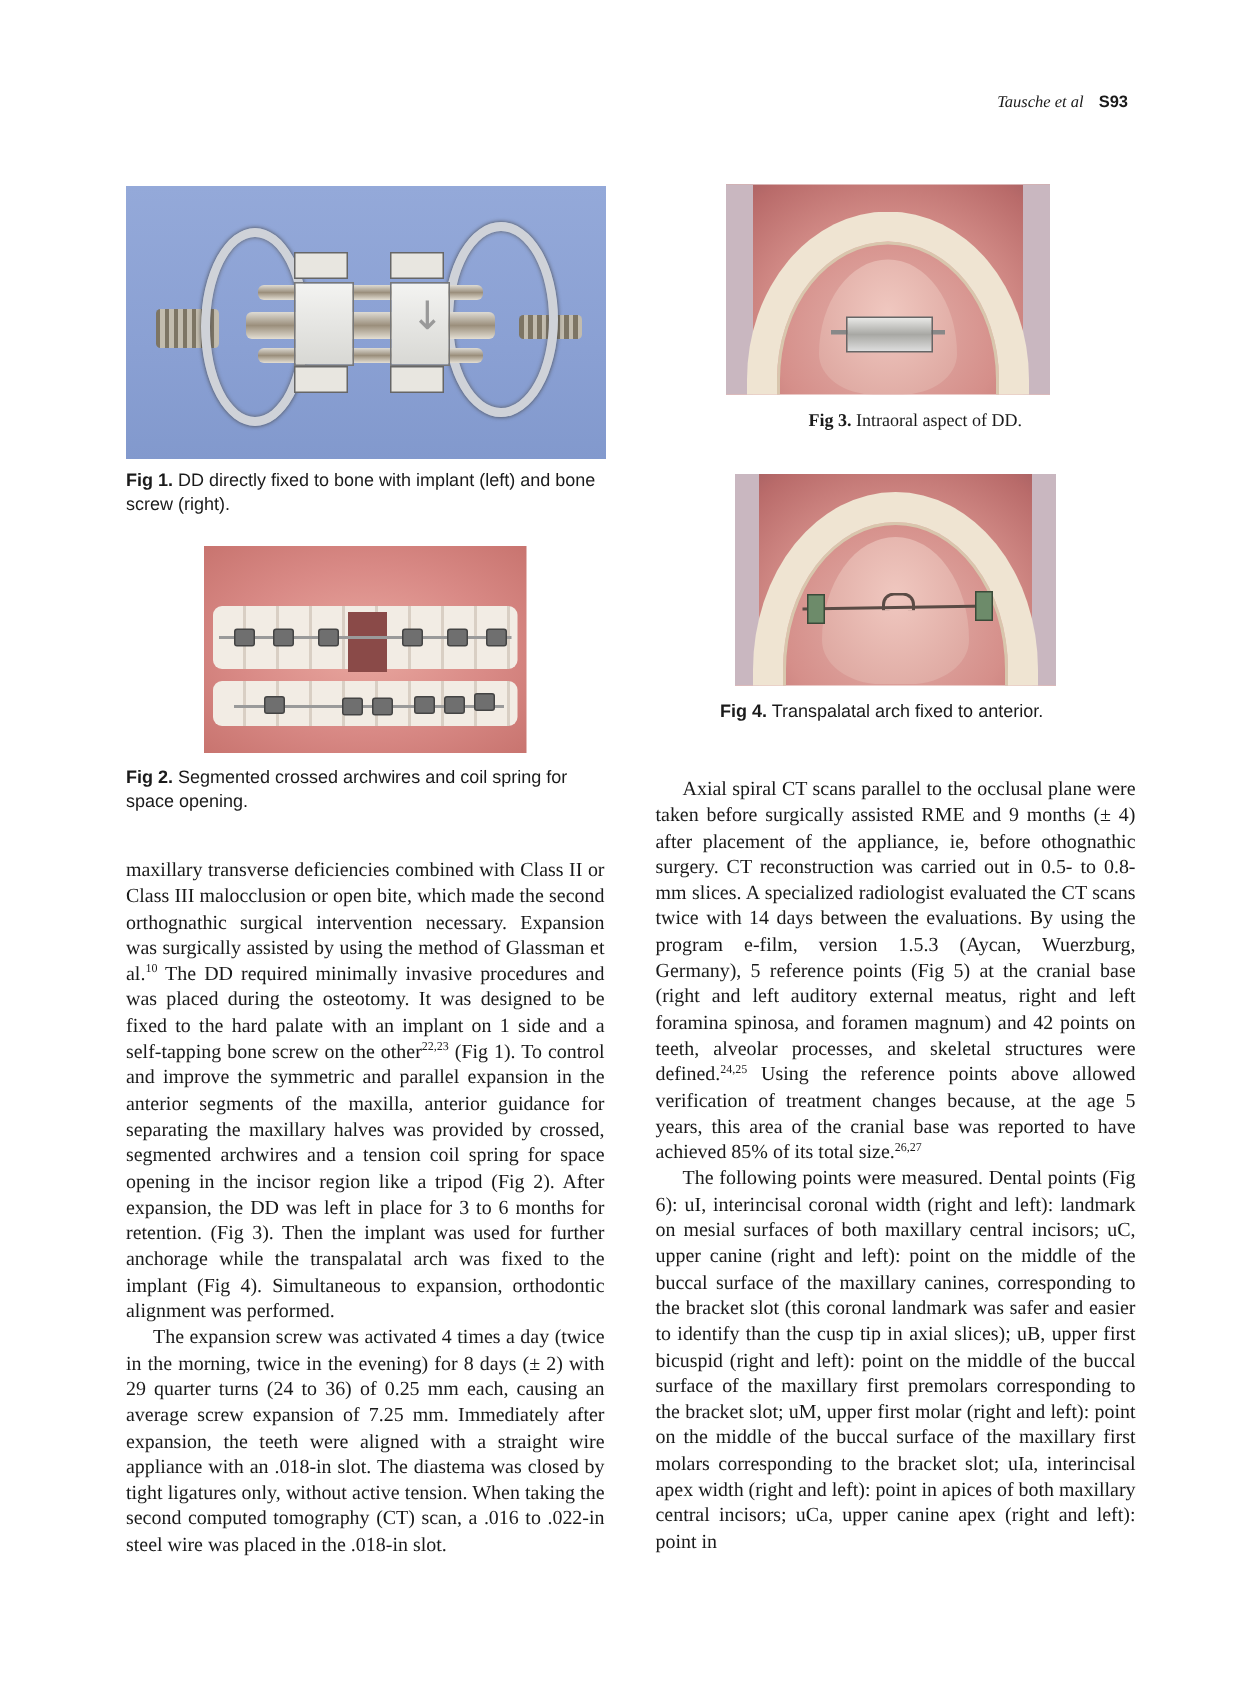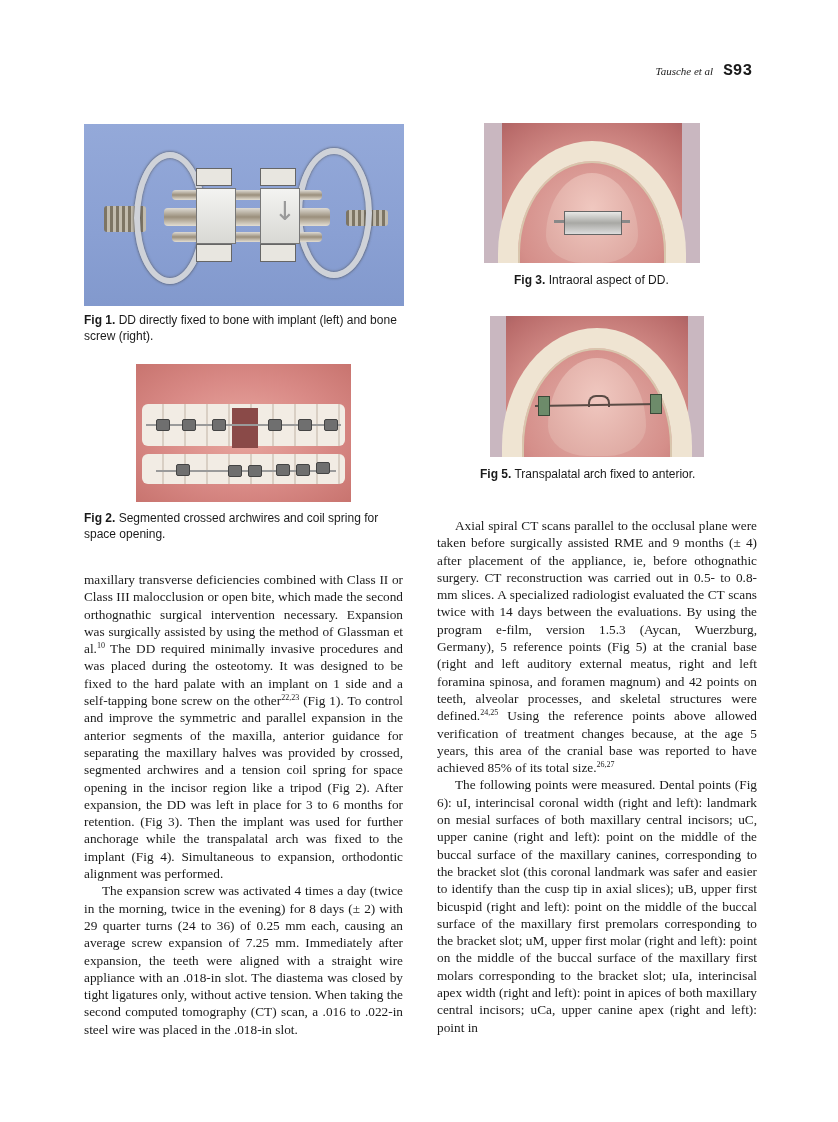--- a/index.html
+++ b/index.html
@@ -2,21 +2,21 @@
 <html><head>
 <meta charset="utf-8">
 <style>
   html, body { margin: 0; padding: 0; background: #ffffff; }
   body { width: 838px; height: 1122px; position: relative; overflow: hidden; color: #1a1a1a; }
   .serif { font-family: "Liberation Serif", "DejaVu Serif", serif; }
   .sans { font-family: "Liberation Sans", "DejaVu Sans", sans-serif; }
 
   .header-left { position: absolute; left: 84px; top: 64px; font-size: 10.5px; line-height: 14px; font-style: italic; }
   .header-right { position: absolute; right: 86px; top: 62px; font-size: 11px; font-style: italic; }
-  .header-right .page-no { font-style: normal; font-weight: bold; font-size: 16px; margin-left: 10px; font-family: Liberation Mono, monospace; }
+  .header-right .page-no { font-style: normal; font-weight: bold; font-size: 11px; margin-left: 10px; font-family: Liberation Sans, sans-serif; }
 
   .figure-img { position: absolute; overflow: hidden; }
   .caption { position: absolute; font-size: 12px; line-height: 16px; }
   .caption b { font-weight: bold; }
 
   
   #fig1 { left: 84px; top: 124px; width: 320px; height: 182px; background: linear-gradient(180deg,#94a9d9 0%,#8aa0d3 60%,#8299cd 100%); }
   #fig1 .ring { position:absolute; border:6px solid #cfd2d8; border-radius:50%; box-shadow: inset 0 0 3px #555, 0 0 3px #444; }
   #fig1 .block { position:absolute; background: linear-gradient(180deg,#f3f3f1,#d8d8d4); border:1px solid #777; }
   #fig1 .rod { position:absolute; background: linear-gradient(180deg,#dedbd4,#9b8f7c,#e3ded3); border-radius:4px; }
@@ -103,36 +103,36 @@
 </div>
 
 <div id="fig3" class="figure-img occlusal">
   <div class="lip" style="left:0;top:0;width:18px;height:140px;"></div>
   <div class="lip" style="right:0;top:0;width:18px;height:140px;"></div>
   <div class="arch" style="left:14px;top:18px;width:148px;height:120px;"></div>
   <div class="palate" style="left:62px;top:50px;width:92px;height:90px;"></div>
   <div class="device-bar"></div>
   <div class="device"></div>
 </div>
-<div class="caption sans" style="left:514px;top:272px;width:200px;">
+<div class="caption sans" style="left:539px;top:272px;width:200px;font-family:Liberation Serif, serif;">
   <b>Fig 3.</b><span> Intraoral aspect of DD.</span>
 </div>
 
 <div id="fig4" class="figure-img occlusal">
   <div class="lip" style="left:0;top:0;width:16px;height:141px;"></div>
   <div class="lip" style="right:0;top:0;width:16px;height:141px;"></div>
   <div class="arch" style="left:12px;top:12px;width:150px;height:128px;"></div>
   <div class="palate" style="left:58px;top:42px;width:98px;height:98px;"></div>
   <div class="tpa"></div>
   <div class="tpa-loop"></div>
   <div class="band" style="left:48px;top:80px;"></div>
   <div class="band" style="left:160px;top:78px;"></div>
 </div>
 <div class="caption sans" style="left:480px;top:466px;width:280px;">
-  <b>Fig 5.</b><span> Transpalatal arch fixed to anterior.</span>
+  <b>Fig 4.</b><span> Transpalatal arch fixed to anterior.</span>
 </div>
 
 <div id="left-col" class="body-col serif">
   <p><span>maxillary transverse deficiencies combined with Class II or Class III malocclusion or open bite, which made the second orthognathic surgical intervention necessary. Expansion was surgically assisted by using the method of Glassman et al.</span><sup>10</sup><span> The DD required minimally invasive procedures and was placed during the osteotomy. It was designed to be fixed to the hard palate with an implant on 1 side and a self-tapping bone screw on the other</span><sup>22,23</sup><span> (Fig 1). To control and improve the symmetric and parallel expansion in the anterior segments of the maxilla, anterior guidance for separating the maxillary halves was provided by crossed, segmented archwires and a tension coil spring for space opening in the incisor region like a tripod (Fig 2). After expansion, the DD was left in place for 3 to 6 months for retention. (Fig 3). Then the implant was used for further anchorage while the transpalatal arch was fixed to the implant (Fig 4). Simultaneous to expansion, orthodontic alignment was performed.</span></p>
   <p class="indent">The expansion screw was activated 4 times a day (twice in the morning, twice in the evening) for 8 days (± 2) with 29 quarter turns (24 to 36) of 0.25 mm each, causing an average screw expansion of 7.25 mm. Immediately after expansion, the teeth were aligned with a straight wire appliance with an .018-in slot. The diastema was closed by tight ligatures only, without active tension. When taking the second computed tomography (CT) scan, a .016 to .022-in steel wire was placed in the .018-in slot.</p>
 </div>
 
 <div id="right-col" class="body-col serif">
   <p class="indent"><span>Axial spiral CT scans parallel to the occlusal plane were taken before surgically assisted RME and 9 months (± 4) after placement of the appliance, ie, before othognathic surgery. CT reconstruction was carried out in 0.5- to 0.8-mm slices. A specialized radiologist evaluated the CT scans twice with 14 days between the evaluations. By using the program e-film, version 1.5.3 (Aycan, Wuerzburg, Germany), 5 reference points (Fig 5) at the cranial base (right and left auditory external meatus, right and left foramina spinosa, and foramen magnum) and 42 points on teeth, alveolar processes, and skeletal structures were defined.</span><sup>24,25</sup><span> Using the reference points above allowed verification of treatment changes because, at the age 5 years, this area of the cranial base was reported to have achieved 85% of its total size.</span><sup>26,27</sup></p>
   <p class="indent">The following points were measured. Dental points (Fig 6): uI, interincisal coronal width (right and left): landmark on mesial surfaces of both maxillary central incisors; uC, upper canine (right and left): point on the middle of the buccal surface of the maxillary canines, corresponding to the bracket slot (this coronal landmark was safer and easier to identify than the cusp tip in axial slices); uB, upper first bicuspid (right and left): point on the middle of the buccal surface of the maxillary first premolars corresponding to the bracket slot; uM, upper first molar (right and left): point on the middle of the buccal surface of the maxillary first molars corresponding to the bracket slot; uIa, interincisal apex width (right and left): point in apices of both maxillary central incisors; uCa, upper canine apex (right and left): point in</p>

